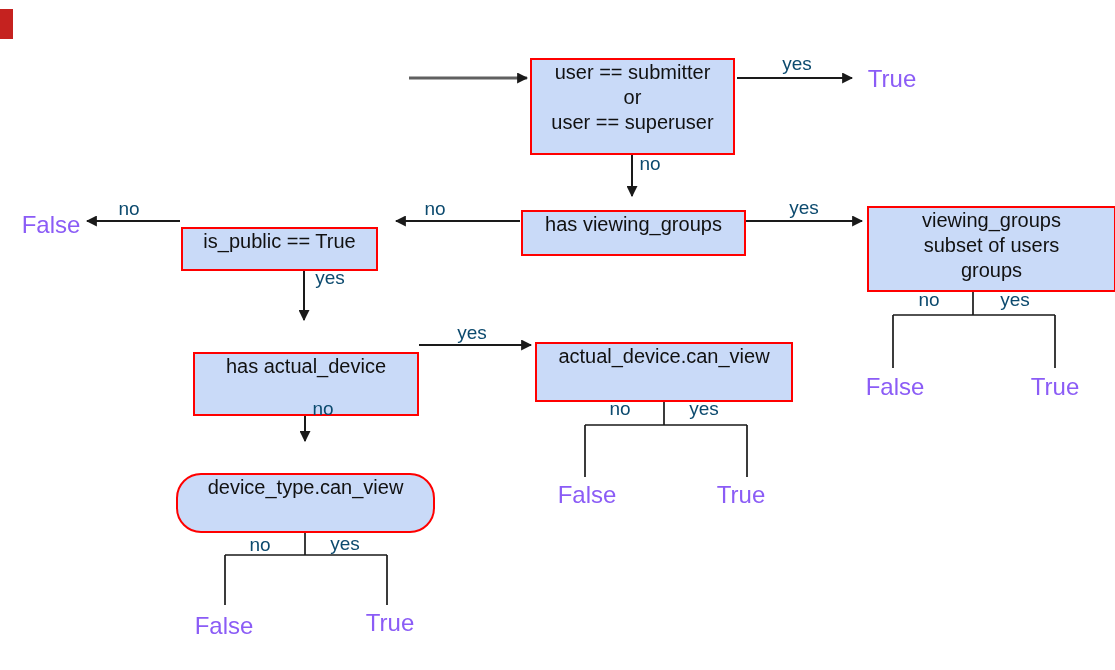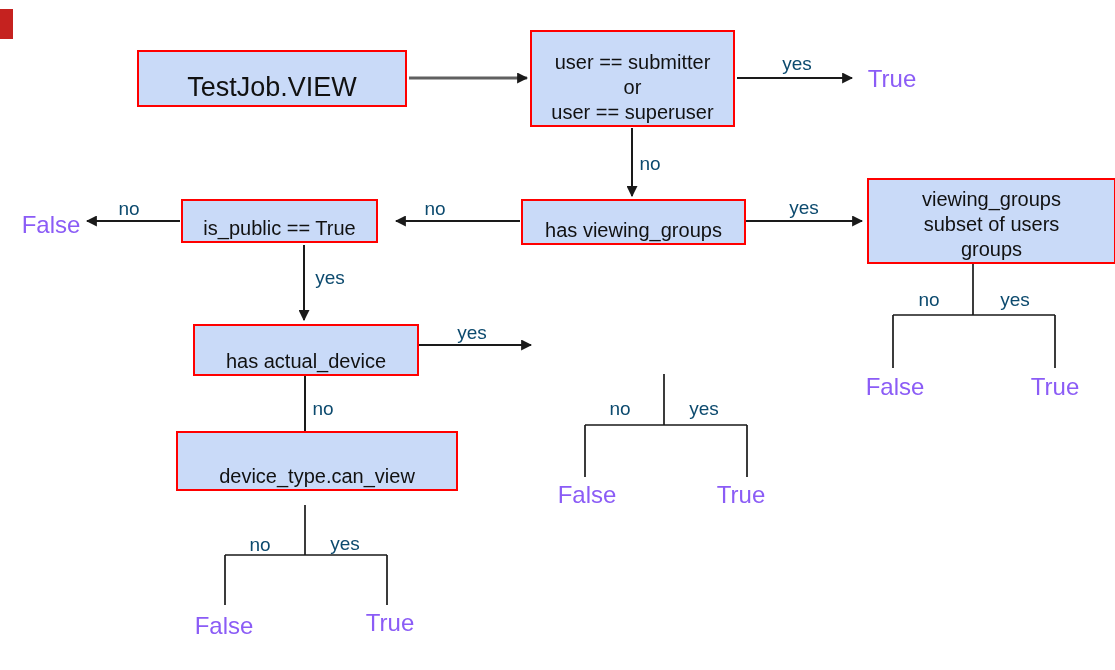--- a/index.html
+++ b/index.html
@@ -16,23 +16,24 @@
     position: absolute;
     left: 0; top: 0;
     width: 1115px; height: 670px;
   }
   .node {
     position: absolute;
     background: #c9daf8;
     border: 2px solid #ff0000;
     box-sizing: border-box;
     display: flex;
-    align-items: flex-end;
+    align-items: flex-start;
     justify-content: center;
     text-align: center;
+    margin-top: 28px;
   }
   .node span {
     white-space: pre-line;
     line-height: 1.25;
     font-size: 20px;
     color: #111111;
   }
   .node.root-node span {
     font-size: 27px;
   }
@@ -89,50 +90,50 @@
 
     <line x1="305" y1="372" x2="305" y2="441" stroke="#1a1a1a" stroke-width="2" marker-end="url(#arrow)"></line>
 
     <path d="M973,264 V315 M893,315 H1055 M893,315 V368 M1055,315 V368" stroke="#1a1a1a" stroke-width="1.7" fill="none"></path>
 
     <path d="M664,374 V425 M585,425 H747 M585,425 V477 M747,425 V477" stroke="#1a1a1a" stroke-width="1.7" fill="none"></path>
 
     <path d="M305,505 V555 M225,555 H387 M225,555 V605 M387,555 V605" stroke="#1a1a1a" stroke-width="1.7" fill="none"></path>
   </svg>
 
-  <div class="node root-node" style="left:137px; top:50px; width:270px; height:57px;">
-    <span>TestJob.VIEW</span>
-  </div>
 
   <div class="node" style="left:530px; top:30px; width:205px; height:97px;">
     <span>user == submitter
 or
 user == superuser</span>
   </div>
 
-  <div class="node" style="left:521px; top:199px; width:225px; height:46px;">
+  <div class="node" style="left:521px; top:182px; width:225px; height:46px;">
     <span>has viewing_groups</span>
   </div>
 
   <div class="node" style="left:181px; top:199px; width:197px; height:44px;">
     <span>is_public == True</span>
   </div>
 
   <div class="node" style="left:867px; top:178px; width:249px; height:86px;">
     <span>viewing_groups
 subset of users
 groups</span>
   </div>
 
-  <div class="node" style="left:193px; top:324px; width:226px; height:52px;">
+  <div class="node" style="left:193px; top:324px; width:226px; height:64px;">
     <span>has actual_device</span>
   </div>
 
+  <div class="node" style="left:535px; top:314px; width:258px; height:60px;">
+    <span>actual_device.can_view</span>
+  </div>
 
-  <div class="node" style="left:176px; top:431px; width:282px; height:60px;">
+  <div class="node" style="left:176px; top:445px; width:259px; height:60px;border-radius:25px;">
     <span>device_type.can_view</span>
   </div>
 
   <span class="edge-label" style="left:797px; top:64px;">yes</span>
   <span class="edge-label" style="left:650px; top:164px;">no</span>
   <span class="edge-label" style="left:804px; top:208px;">yes</span>
   <span class="edge-label" style="left:435px; top:209px;">no</span>
   <span class="edge-label" style="left:129px; top:209px;">no</span>
   <span class="edge-label" style="left:330px; top:278px;">yes</span>
   <span class="edge-label" style="left:472px; top:333px;">yes</span>

